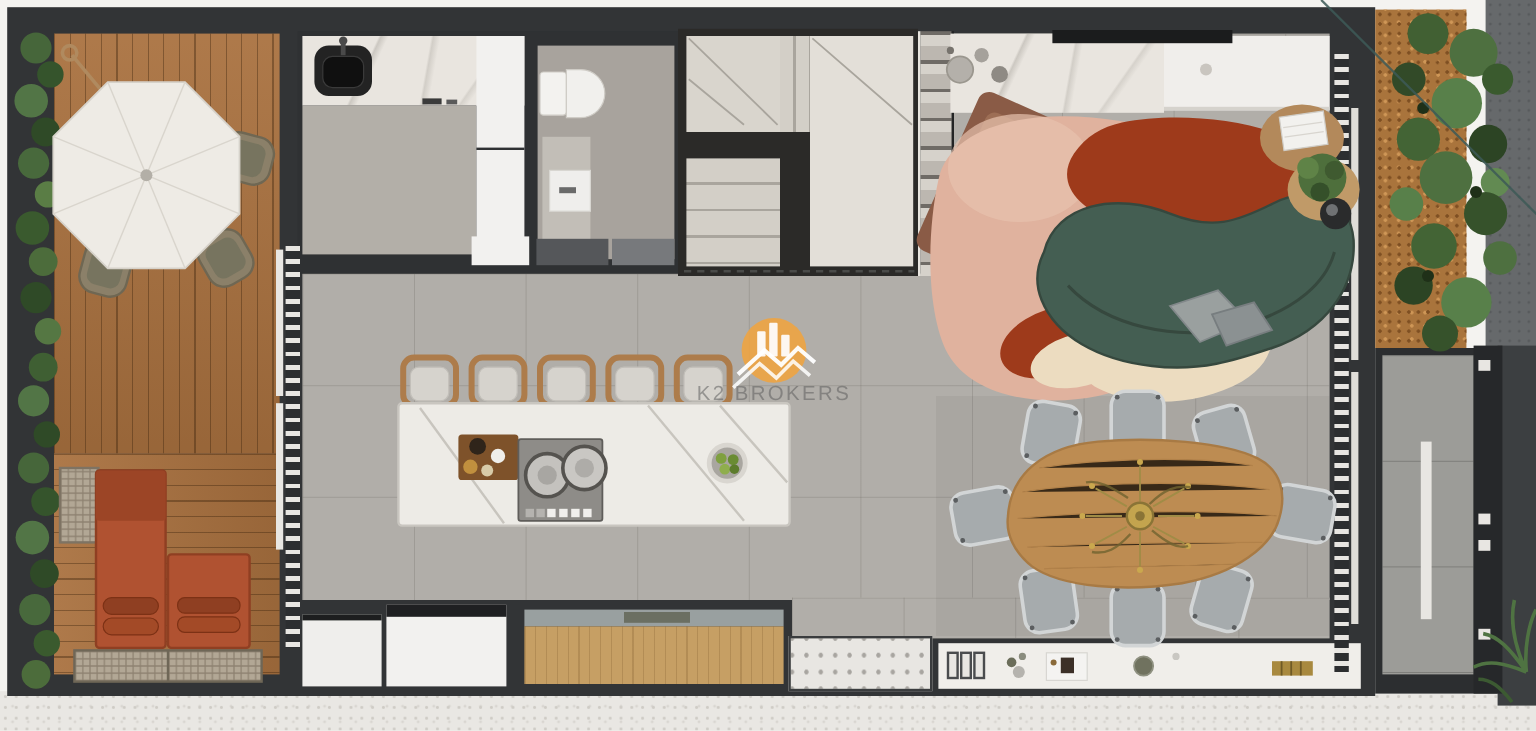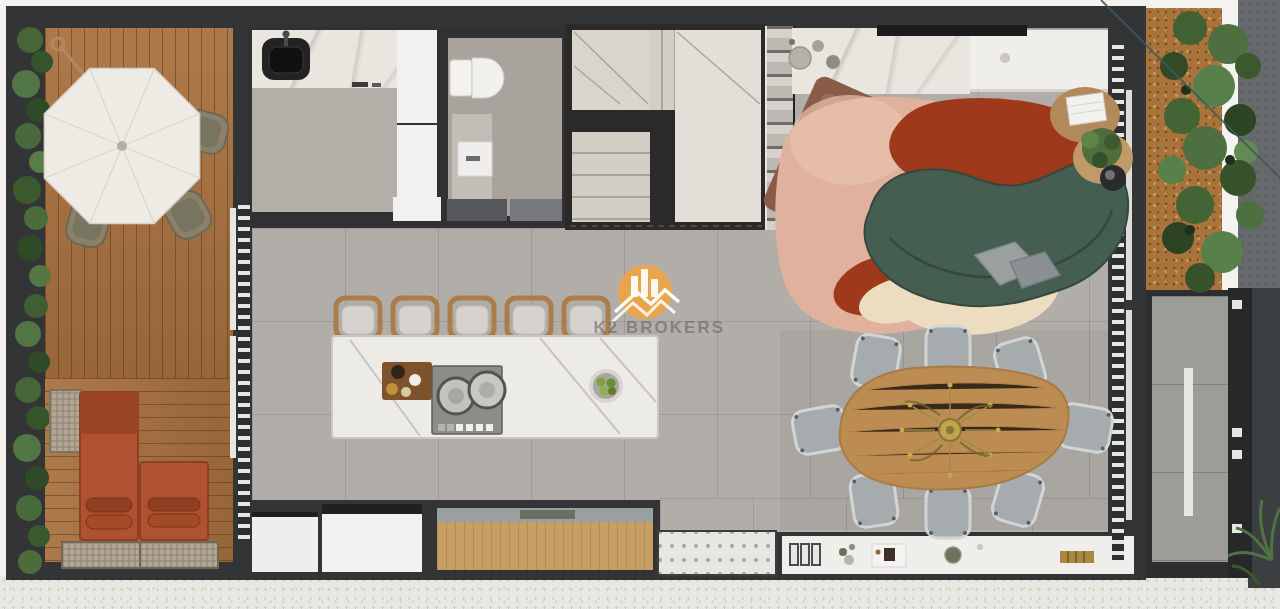--- a/index.html
+++ b/index.html
@@ -30,21 +30,21 @@
   .marble{background:#e9e5df;
     background-image:linear-gradient(115deg,transparent 30%,rgba(150,146,138,.35) 31%,transparent 34%),
                      linear-gradient(100deg,transparent 55%,rgba(150,146,138,.28) 56%,transparent 59%),
                      linear-gradient(125deg,transparent 75%,rgba(170,166,158,.3) 76%,transparent 79%);}
   .whitecab{background:#f2f1ef;}
   .dots{background-color:#e8e6e2;
     background-image:radial-gradient(#a8a5a0 1.5px,transparent 2.1px);
     background-size:12px 14px;background-position:7px 7px;border:2px solid #3a3c3e;box-sizing:border-box;}
   .grain{background:#c69f64;
     background-image:repeating-linear-gradient(90deg,rgba(120,85,40,.25) 0 1px,transparent 1px 9px);}
-  #wm-text{font-weight:bold;font-size:17px;letter-spacing:2px;color:rgba(95,95,95,.55);text-align:right;}
+  #wm-text{font-weight:normal;font-size:17px;letter-spacing:2px;color:rgba(95,95,95,.55);text-align:center;}
 </style>
 </head>
 <body>
 
 <div id="canvas">
 
   <div class="a speckle" style="left:0;top:576px;width:1280px;height:33px;"></div>
   <div class="a pave" style="left:1238px;top:0;width:42px;height:292px;"></div>
   <div class="a" style="left:1248px;top:288px;width:32px;height:300px;background:#3c3f41;"></div>
 

